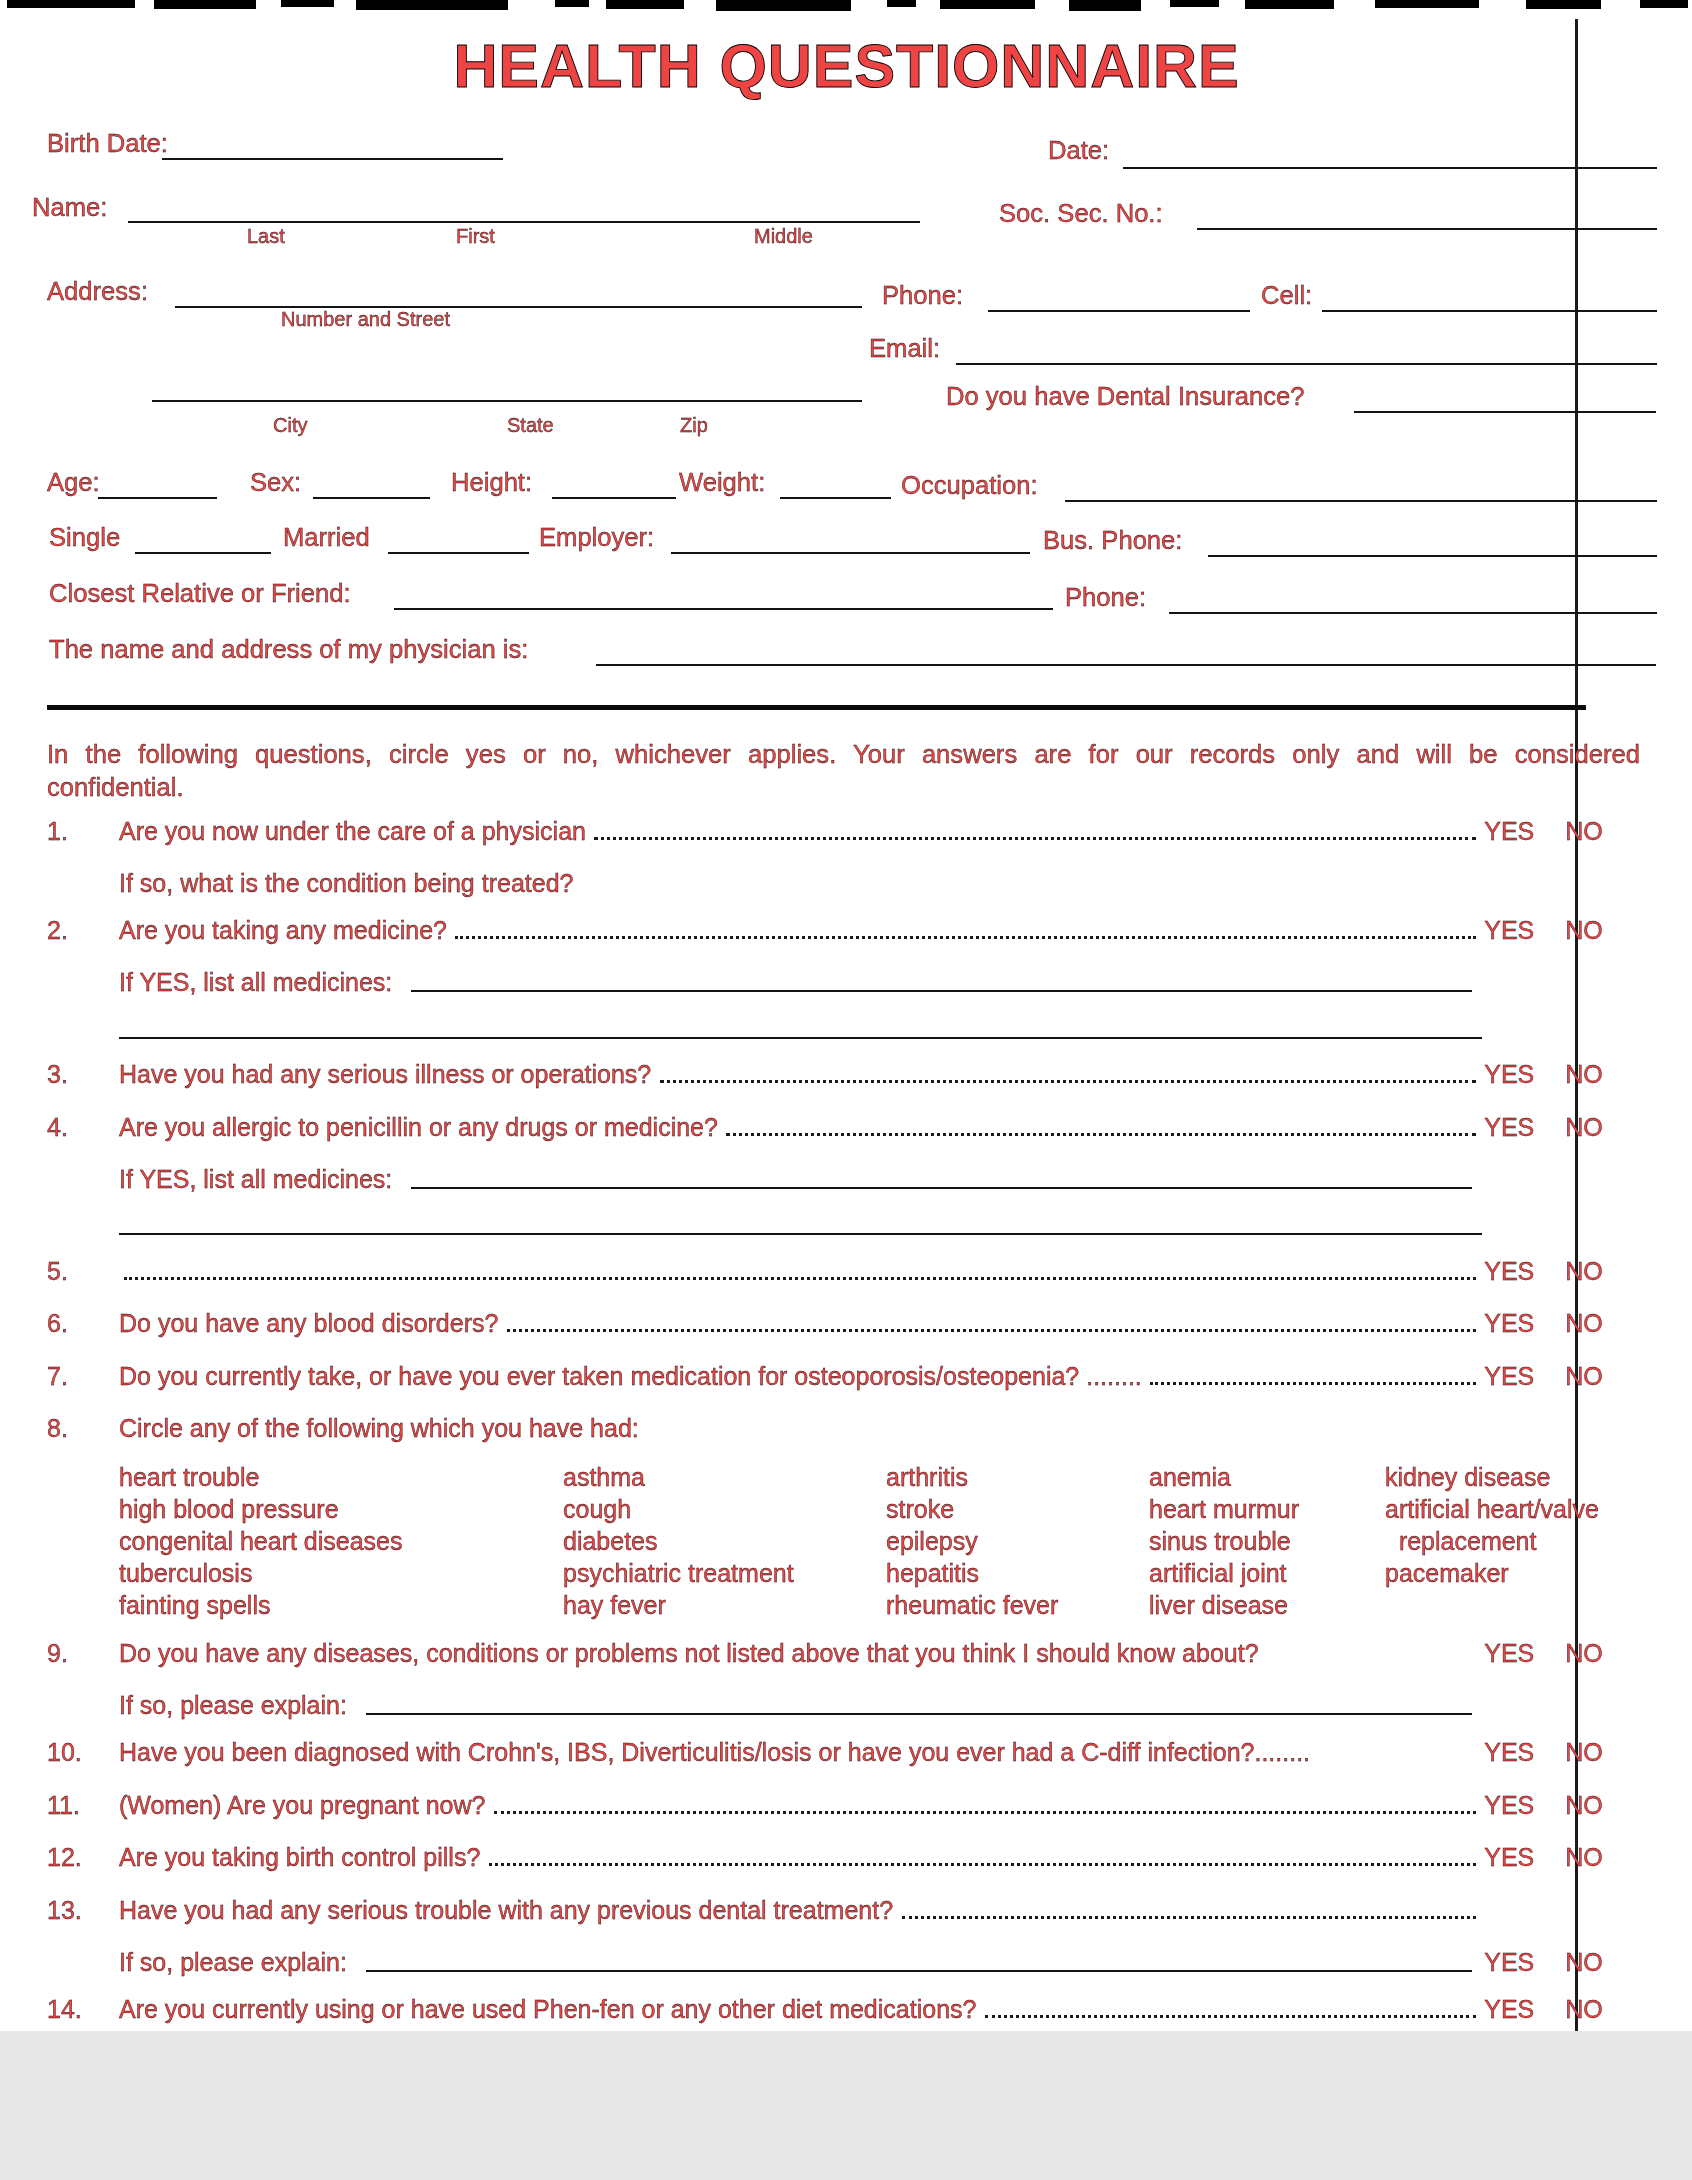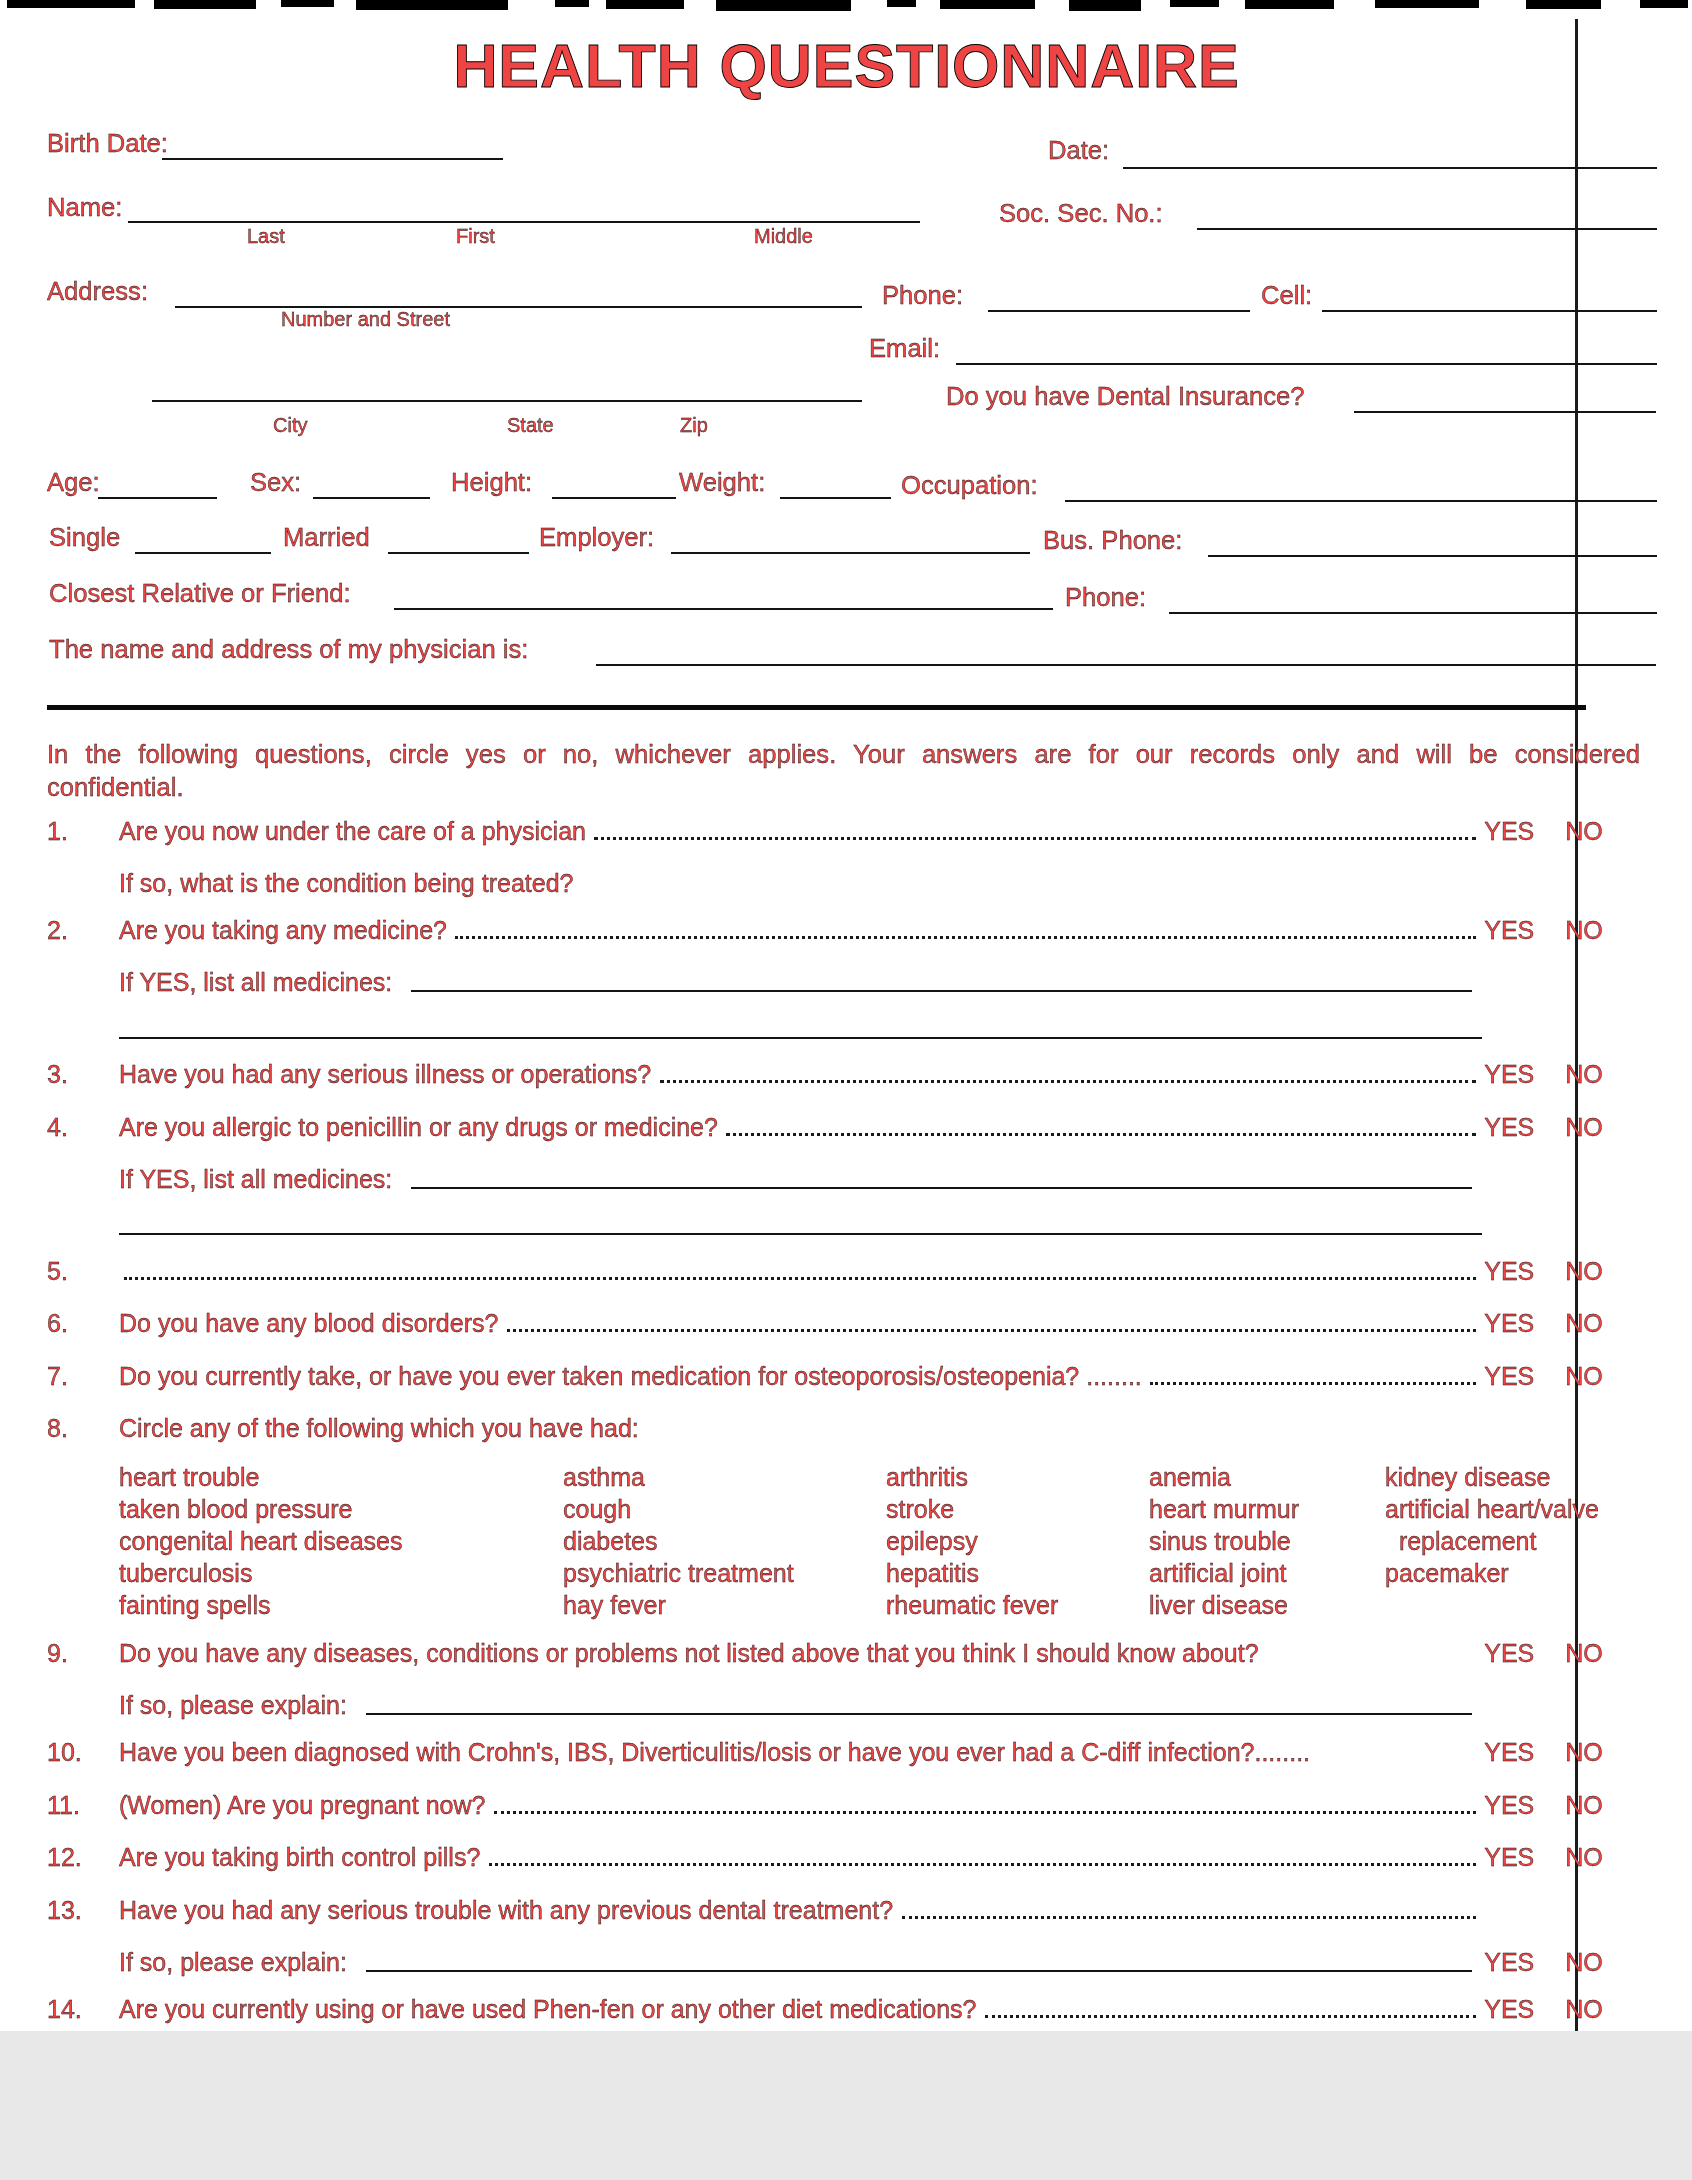--- a/index.html
+++ b/index.html
@@ -63,21 +63,21 @@
 
   <div class="vline"></div>
 
   <div class="title">HEALTH QUESTIONNAIRE</div>
 
   <span class="lbl" style="left:47px;top:129px">Birth Date:</span>
   <div class="ul" style="left:162px;top:158px;width:341px"></div>
   <span class="lbl" style="left:1048px;top:136px">Date:</span>
   <div class="ul" style="left:1123px;top:167px;width:534px"></div>
 
-  <span class="lbl" style="left:47px;top:193px">Name:</span>
+  <span class="lbl" style="left:32px;top:193px">Name:</span>
   <div class="ul" style="left:128px;top:221px;width:792px"></div>
   <span class="lbl" style="left:999px;top:199px">Soc. Sec. No.:</span>
   <div class="ul" style="left:1197px;top:228px;width:460px"></div>
   <span class="sublbl" style="left:247px;top:225px">Last</span>
   <span class="sublbl" style="left:456px;top:225px">First</span>
   <span class="sublbl" style="left:754px;top:225px">Middle</span>
 
   <span class="lbl" style="left:47px;top:277px">Address:</span>
   <div class="ul" style="left:175px;top:306px;width:687px"></div>
   <span class="lbl" style="left:882px;top:281px">Phone:</span>
@@ -203,21 +203,21 @@
       <div class="q-row">
         <span class="num">8.</span>
         <span class="qtext">Circle any of the following which you have had:</span>
         <span class="spacer"></span>
         <span class="cell yes"></span>
         <span class="cell no"></span>
       </div>
       <div class="disease-grid">
         <div class="disease-col c0">
           <div class="disease-item">heart trouble</div>
-          <div class="disease-item">taken blood pressure</div>
+          <div class="disease-item">high blood pressure</div>
           <div class="disease-item">congenital heart diseases</div>
           <div class="disease-item">tuberculosis</div>
           <div class="disease-item">fainting spells</div>
         </div>
         <div class="disease-col c1">
           <div class="disease-item">asthma</div>
           <div class="disease-item">cough</div>
           <div class="disease-item">diabetes</div>
           <div class="disease-item">psychiatric treatment</div>
           <div class="disease-item">hay fever</div>

